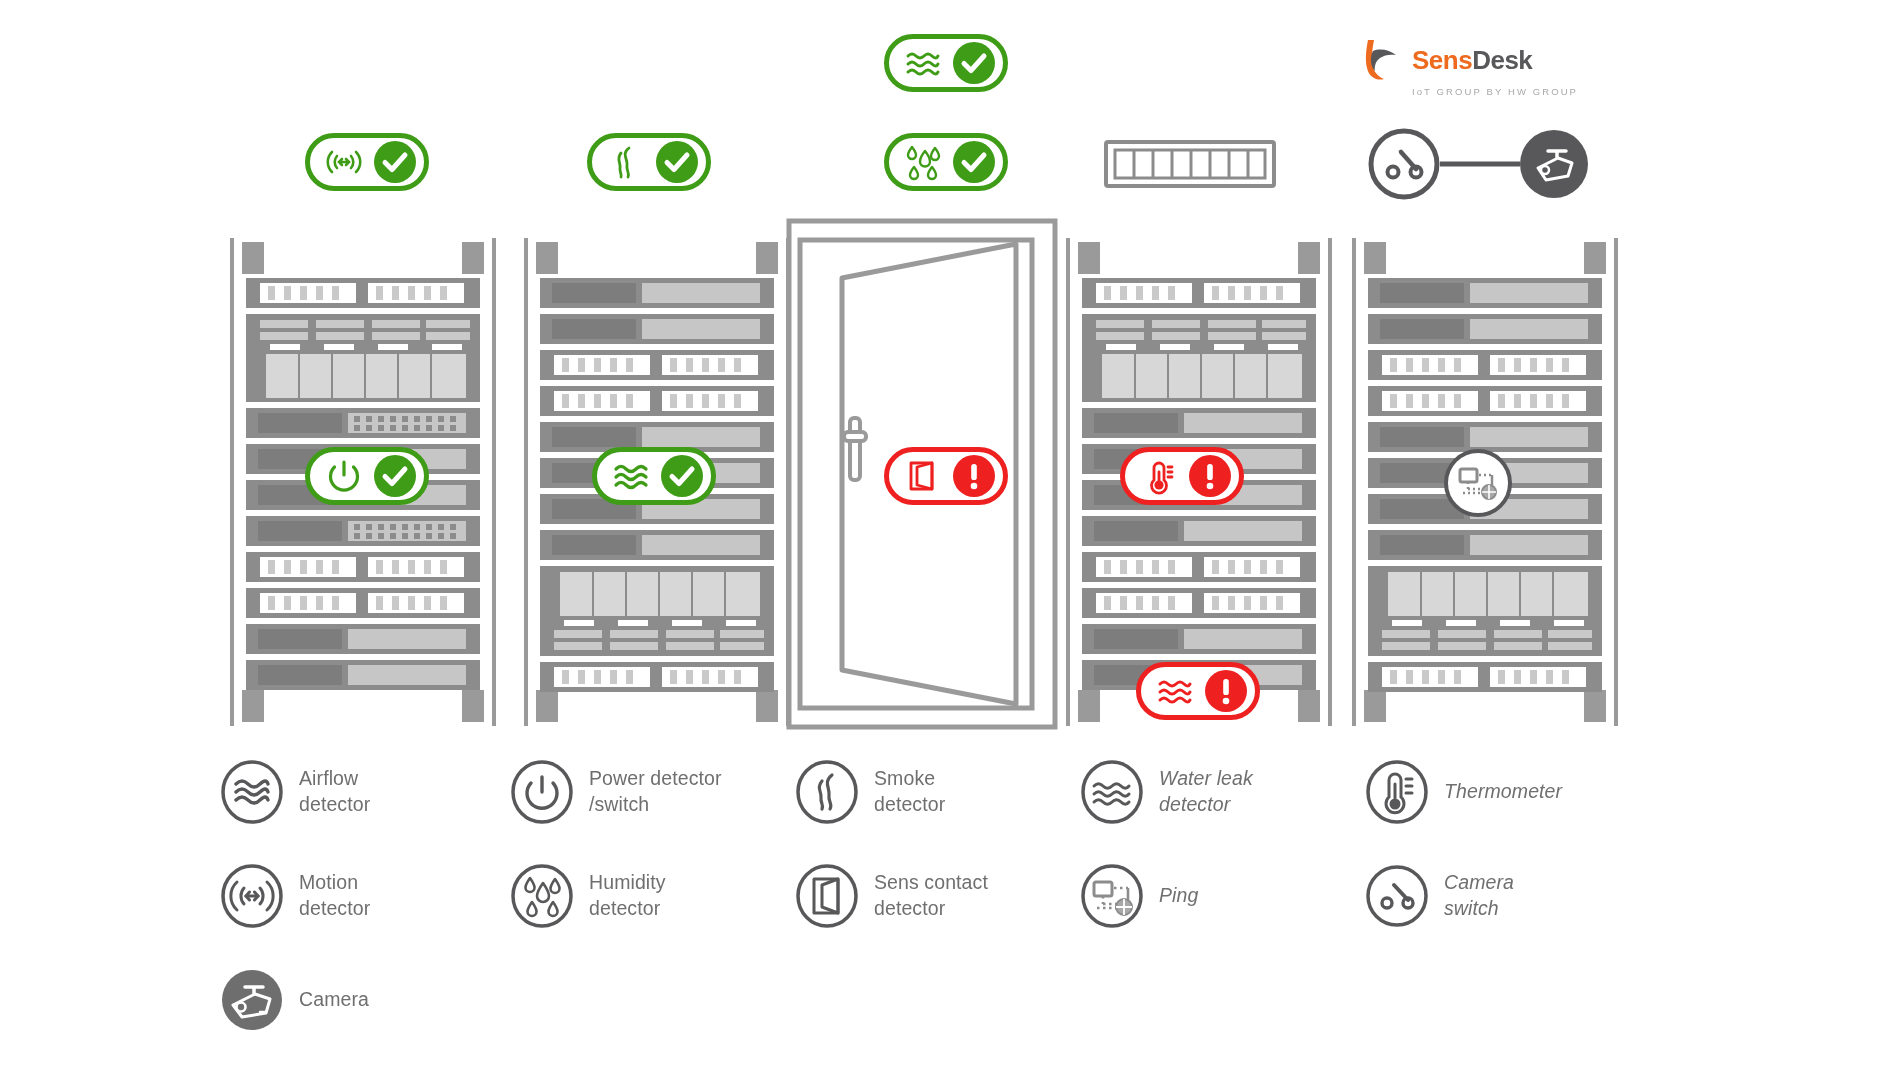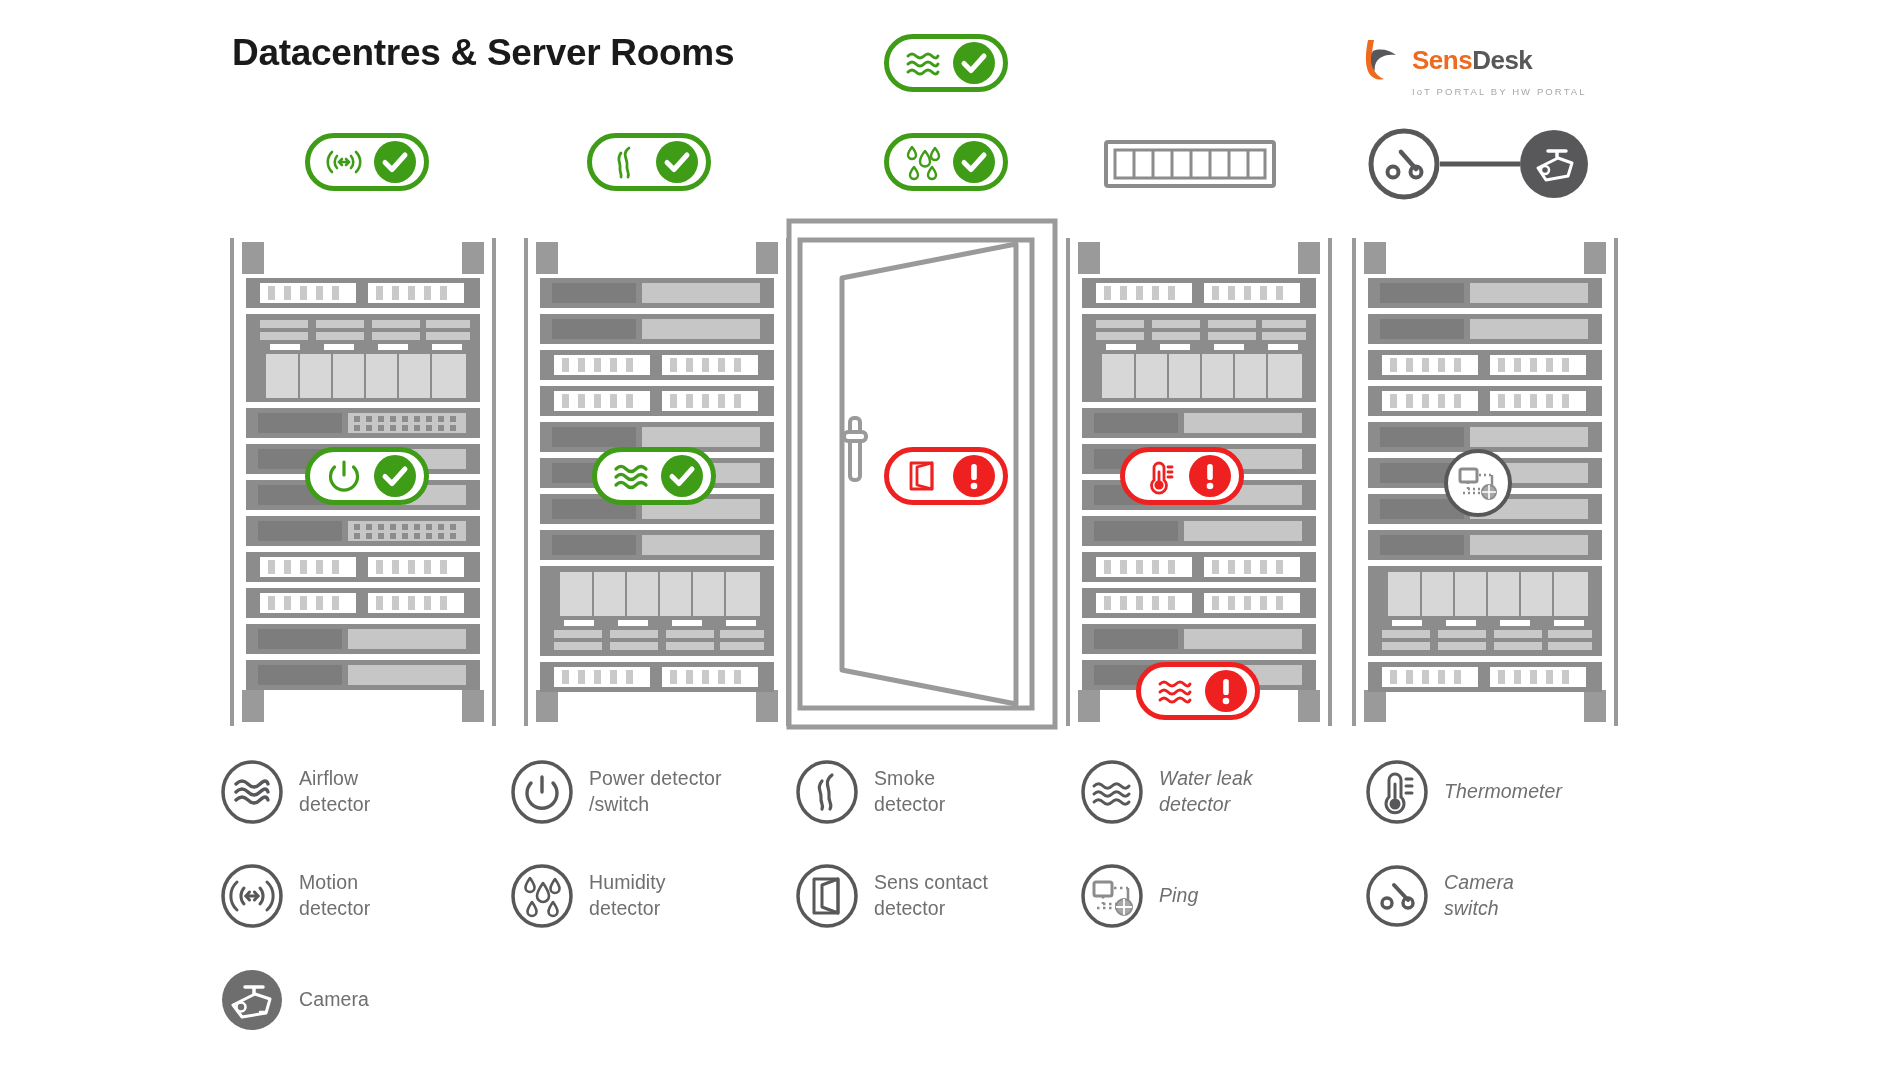--- a/index.html
+++ b/index.html
@@ -57,31 +57,30 @@
   }
   .lw1{ width:290px; } .lw2{ width:285px; } .lw3{ width:285px; }
   .lw4{ width:285px;font-style:italic; } .lw5{ width:275px;font-style:italic; }
   .legend-row + .legend-row{ margin-top:40px; }
 </style>
 </head>
 <body>
 
 <div id="stage">
 
-  <div class="page-title">Datacentres &amp; Server Rooms</div>
 
   <div class="brand">
     <div class="brand-row">
       <svg class="brand-mark" viewBox="0 0 42 44">
         <path d="M8 2 C6 12 5 22 7 30 C9 40 18 43 24 41 C16 38 12 31 12 22 C12 13 13 7 14 2 Z" fill="#ee6a1e"></path>
         <path d="M13 13 C20 10 30 12 36 17 C30 16 24 17 20 20 C16 23 14 28 15 33 C10 28 10 18 13 13 Z" fill="#58585a"></path>
       </svg>
       <div class="brand-word"><span class="s1">Sens</span><span class="s2">Desk</span></div>
     </div>
-    <div class="brand-tag">IoT PORTAL BY HW PORTAL</div>
+    <div class="brand-tag">IoT GROUP BY HW GROUP</div>
   </div>
 
   <div class="pill" style="left:884px; top:34px;">
     <svg class="sym" viewBox="0 0 40 40">
       <g fill="none" stroke="#3e9c16" stroke-width="3" stroke-linecap="round">
         <path d="M5 13 q4 -4 8 0 t8 0 t8 0 t6 0"></path>
         <path d="M5 21 q4 -4 8 0 t8 0 t8 0 t6 0"></path>
         <path d="M5 29 q4 -4 8 0 t8 0 t8 0 t6 0"></path>
       </g>
     </svg>

